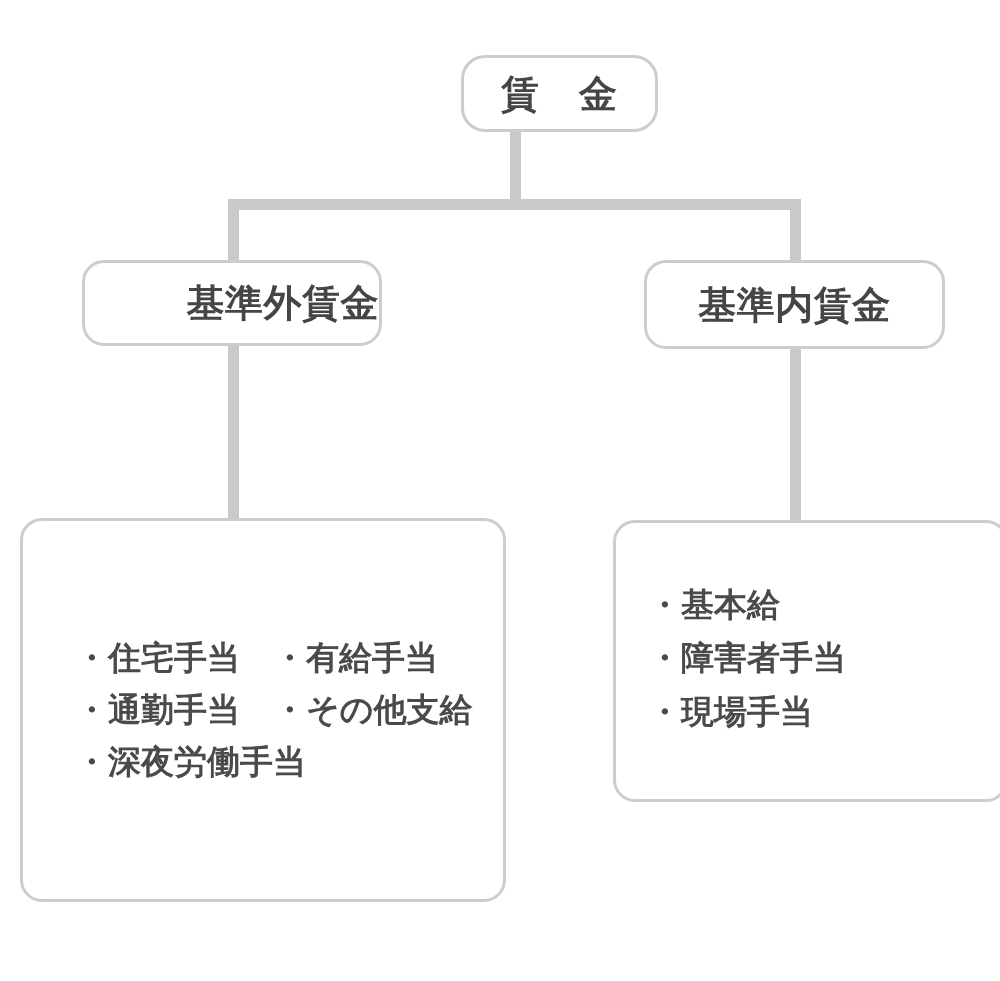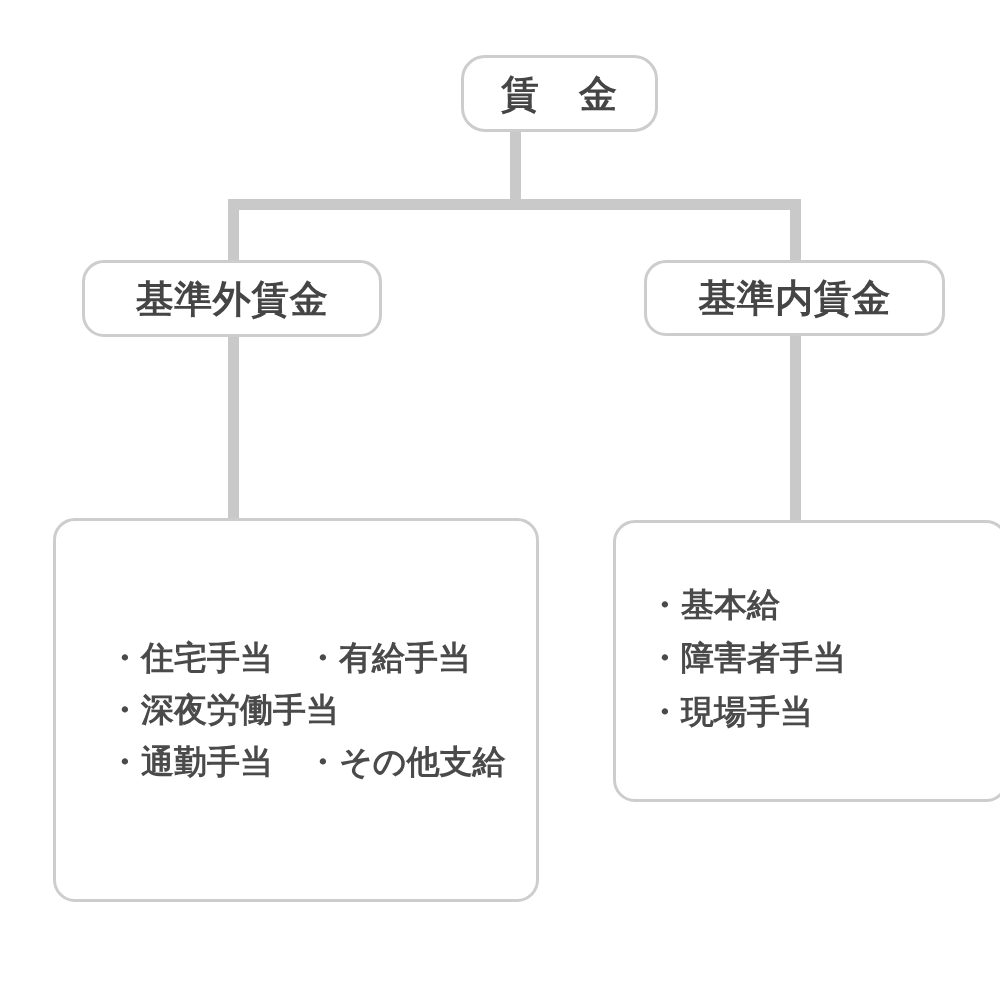--- a/index.html
+++ b/index.html
@@ -56,27 +56,28 @@
   #node-root .node-label {
     font-size: 38px;
     letter-spacing: 1px;
   }
 
   
   #node-hijun-gai {
     left: 82px;
     top: 260px;
     width: 300px;
-    height: 77px;
+    height: 86px;
+    justify-content: flex-end;
   }
   #node-hijun-nai {
     left: 644px;
     top: 260px;
     width: 301px;
-    height: 76px;
+    height: 89px;
   }
   .mid .node-label {
     font-size: 38px;
     letter-spacing: 0.5px;
   }
 
   
   .listbox {
     position: absolute;
     box-sizing: border-box;
@@ -86,21 +87,20 @@
     display: flex;
     flex-direction: column;
     justify-content: center;
   }
   #box-hijun-gai-items {
     left: 20px;
     top: 518px;
     width: 486px;
     height: 384px;
     padding: 0 0 0 52px;
-    margin-left: 33px;
   }
   #box-hijun-nai-items {
     left: 613px;
     top: 520px;
     width: 395px;
     height: 282px;
     padding: 0 0 0 32px;
     font-family: Liberation Mono, monospace;
   }
   .list-item {
@@ -138,22 +138,22 @@
   <div class="node mid" id="node-hijun-gai">
     <span class="node-label">基準外賃金</span>
   </div>
 
   <div class="node mid" id="node-hijun-nai">
     <span class="node-label">基準内賃金</span>
   </div>
 
   <div class="listbox" id="box-hijun-gai-items">
     <div class="list-item">・住宅手当　・有給手当</div>
+    <div class="list-item">・通勤手当　・その他支給</div>
     <div class="list-item">・深夜労働手当</div>
-    <div class="list-item">・通勤手当　・その他支給</div>
   </div>
 
   <div class="listbox" id="box-hijun-nai-items">
     <div class="list-item">・基本給</div>
     <div class="list-item">・障害者手当</div>
     <div class="list-item">・現場手当</div>
   </div>
 
 </div>
 

